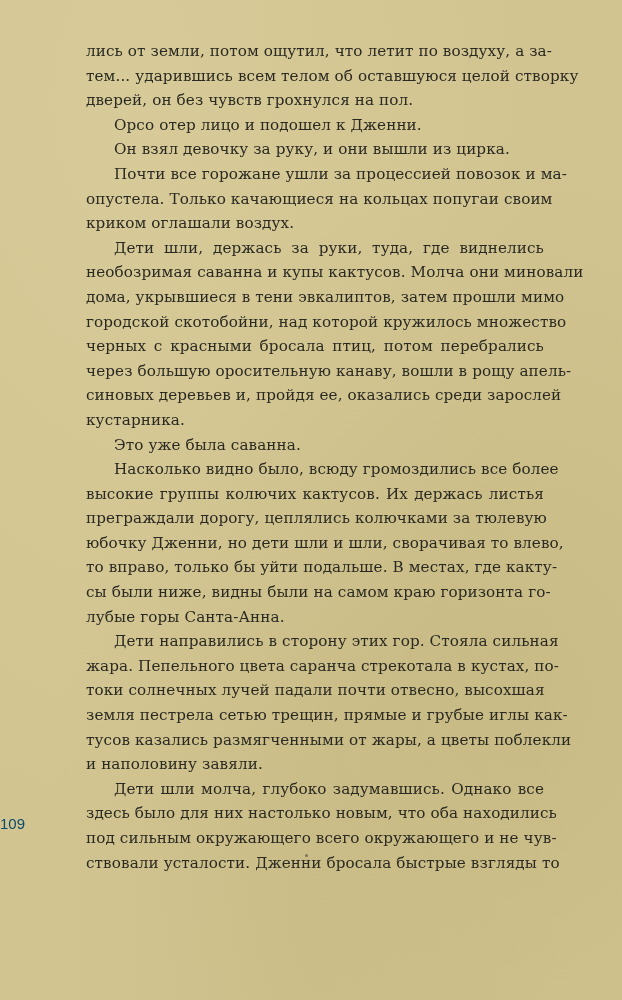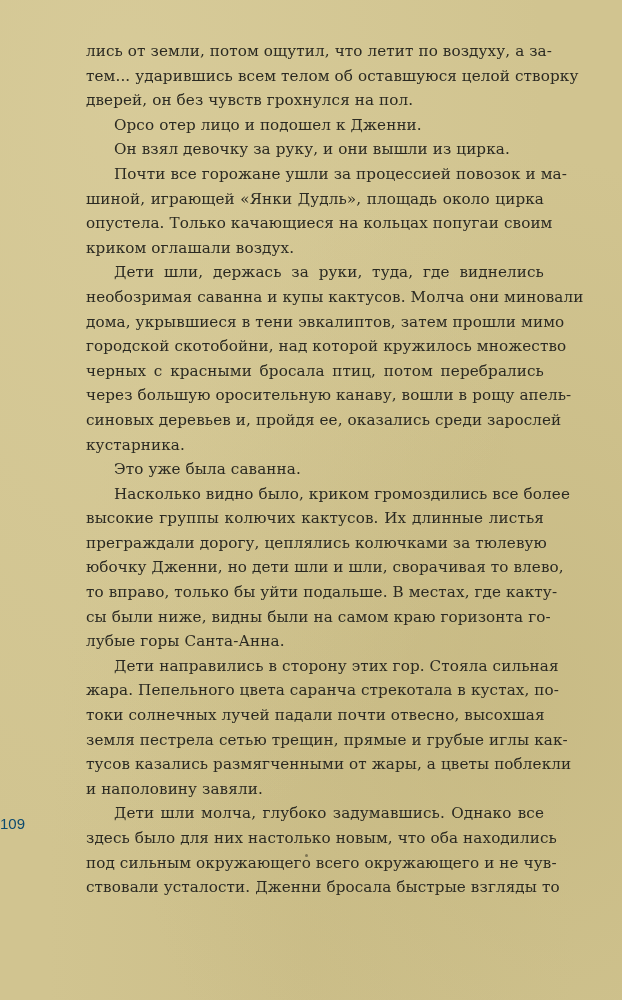--- a/index.html
+++ b/index.html
@@ -65,34 +65,33 @@
 </head>
 <body>
 
 <div class="page" id="page-body">
     <span class="line">лись от земли, потом ощутил, что летит по воздуху, а за-</span>
     <span class="line">тем... ударившись всем телом об оставшуюся целой створку</span>
     <span class="line last">дверей, он без чувств грохнулся на пол.</span>
     <span class="line indent last">Орсо отер лицо и подошел к Дженни.</span>
     <span class="line indent last">Он взял девочку за руку, и они вышли из цирка.</span>
     <span class="line indent">Почти все горожане ушли за процессией повозок и ма-</span>
-    <span class="line">шиной, играющей «Янки Дудль», площадь около цирка</span>
     <span class="line">опустела. Только качающиеся на кольцах попугаи своим</span>
     <span class="line last">криком оглашали воздух.</span>
     <span class="line indent">Дети шли, держась за руки, туда, где виднелись</span>
     <span class="line">необозримая саванна и купы кактусов. Молча они миновали</span>
     <span class="line">дома, укрывшиеся в тени эвкалиптов, затем прошли мимо</span>
     <span class="line">городской скотобойни, над которой кружилось множество</span>
     <span class="line">черных с красными бросала птиц, потом перебрались</span>
     <span class="line">через большую оросительную канаву, вошли в рощу апель-</span>
     <span class="line">синовых деревьев и, пройдя ее, оказались среди зарослей</span>
     <span class="line last">кустарника.</span>
     <span class="line indent last">Это уже была саванна.</span>
-    <span class="line indent">Насколько видно было, криком громоздились все более</span>
-    <span class="line">высокие группы колючих кактусов. Их длинные листья</span>
+    <span class="line indent">Насколько видно было, всюду громоздились все более</span>
+    <span class="line">высокие группы колючих кактусов. Их держась листья</span>
     <span class="line">преграждали дорогу, цеплялись колючками за тюлевую</span>
     <span class="line">юбочку Дженни, но дети шли и шли, сворачивая то влево,</span>
     <span class="line">то вправо, только бы уйти подальше. В местах, где какту-</span>
     <span class="line">сы были ниже, видны были на самом краю горизонта го-</span>
     <span class="line last">лубые горы Санта-Анна.</span>
     <span class="line indent">Дети направились в сторону этих гор. Стояла сильная</span>
     <span class="line">жара. Пепельного цвета саранча стрекотала в кустах, по-</span>
     <span class="line">токи солнечных лучей падали почти отвесно, высохшая</span>
     <span class="line">земля пестрела сетью трещин, прямые и грубые иглы как-</span>
     <span class="line">тусов казались размягченными от жары, а цветы поблекли</span>

